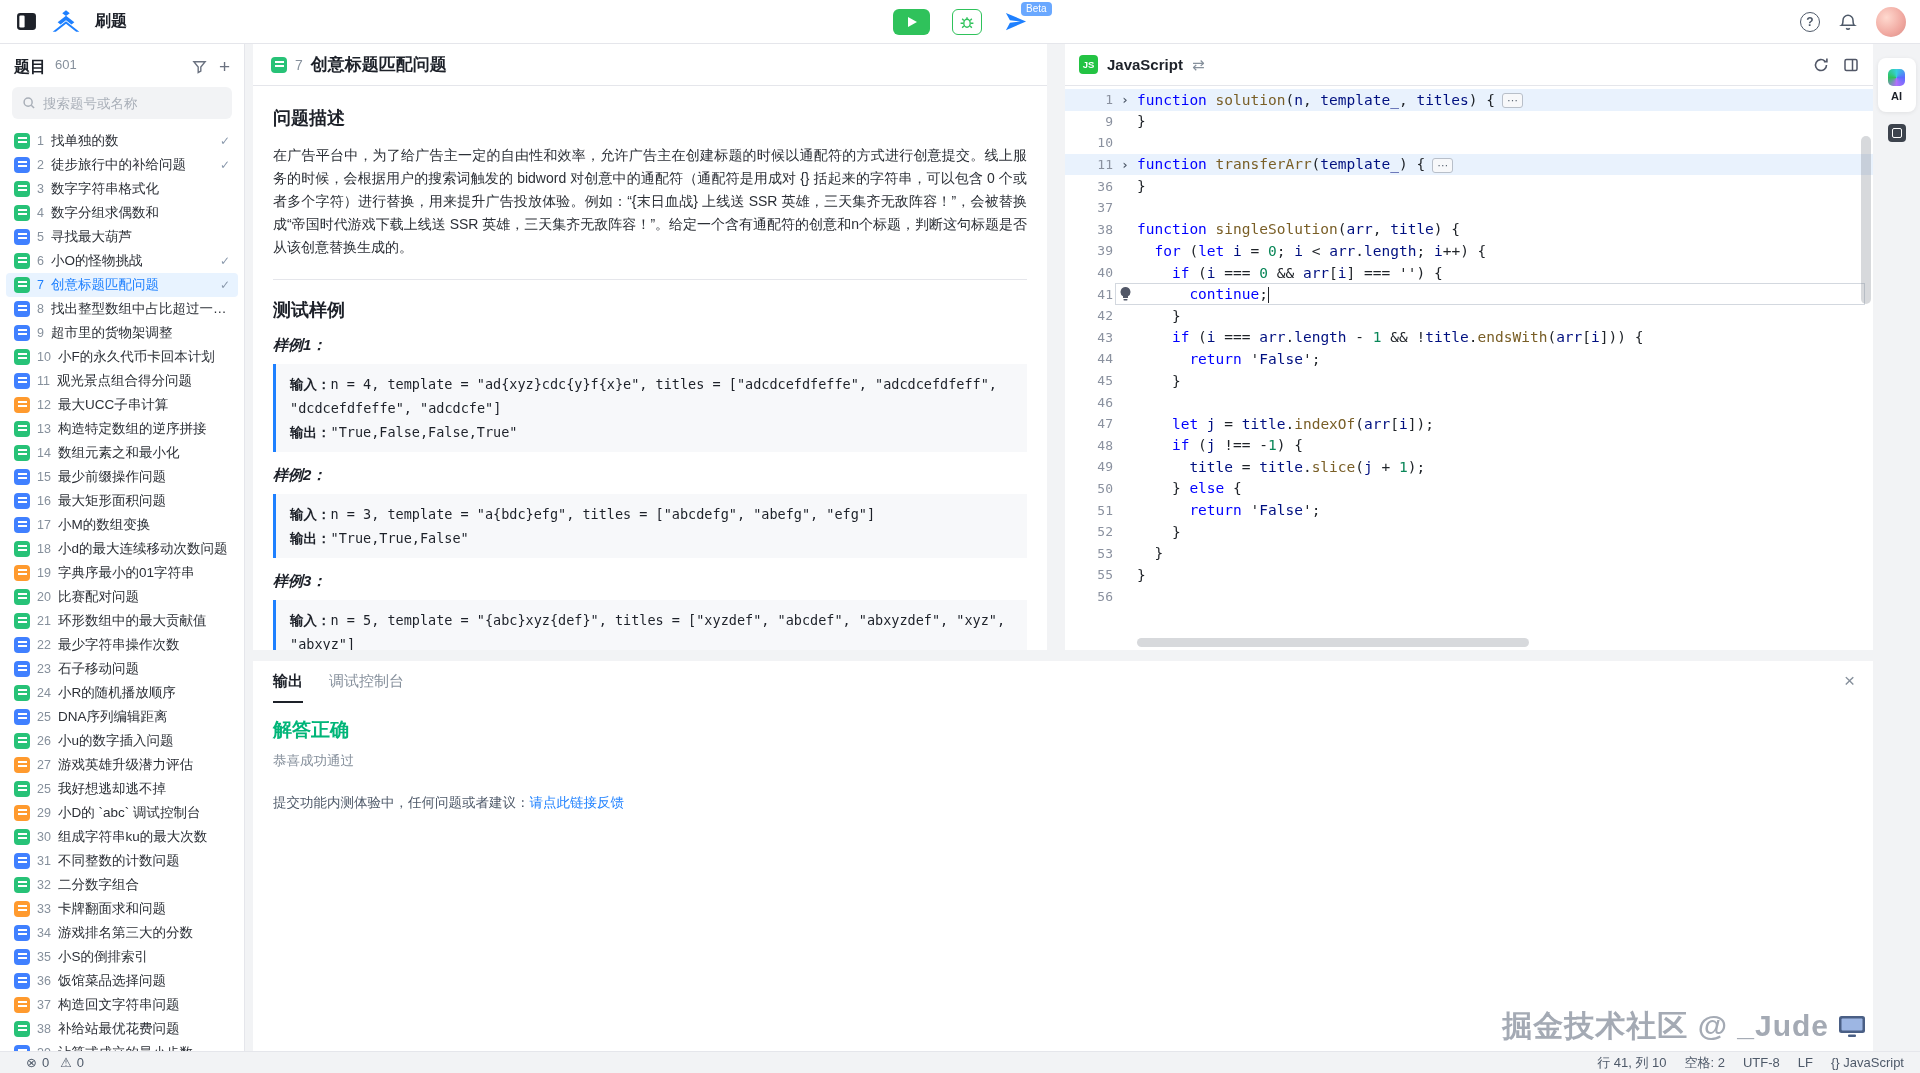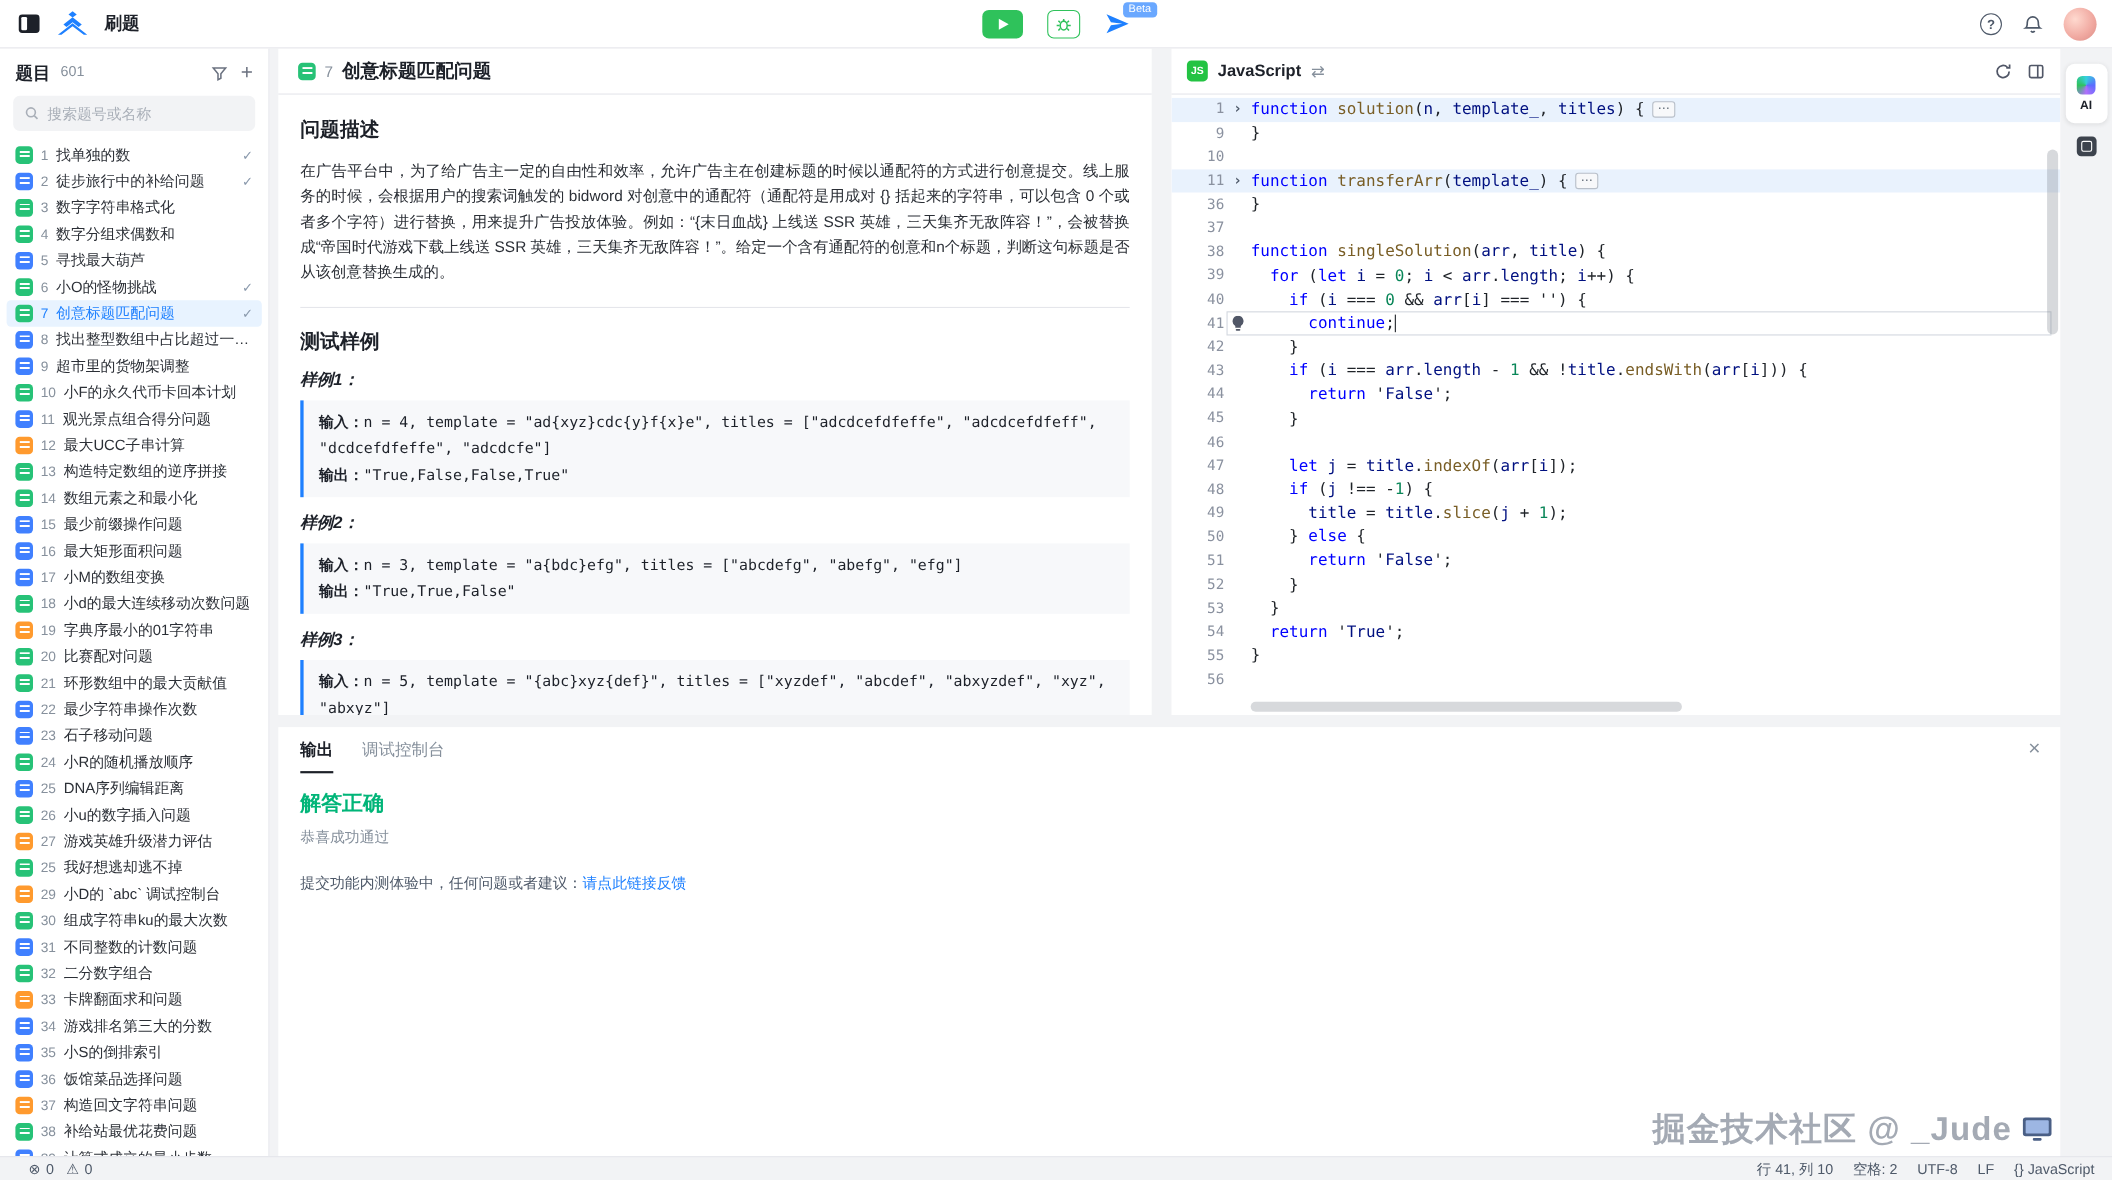--- a/index.html
+++ b/index.html
@@ -569,25 +569,20 @@
                   <span class="ln">52</span>
                   <span class="gut"></span>
                   <span class="code">    }</span>
                 </div>
                 <div class="cl">
                   <span class="ln">53</span>
                   <span class="gut"></span>
                   <span class="code">  }</span>
                 </div>
                 <div class="cl">
-                  <span class="ln">54</span>
-                  <span class="gut"></span>
-                  <span class="code">  <span class="t-kw">return</span> '<span class="t-var">True</span>';</span>
-                </div>
-                <div class="cl">
                   <span class="ln">55</span>
                   <span class="gut"></span>
                   <span class="code">}</span>
                 </div>
                 <div class="cl">
                   <span class="ln">56</span>
                   <span class="gut"></span>
                   <span class="code"></span>
                 </div>
               </div>

